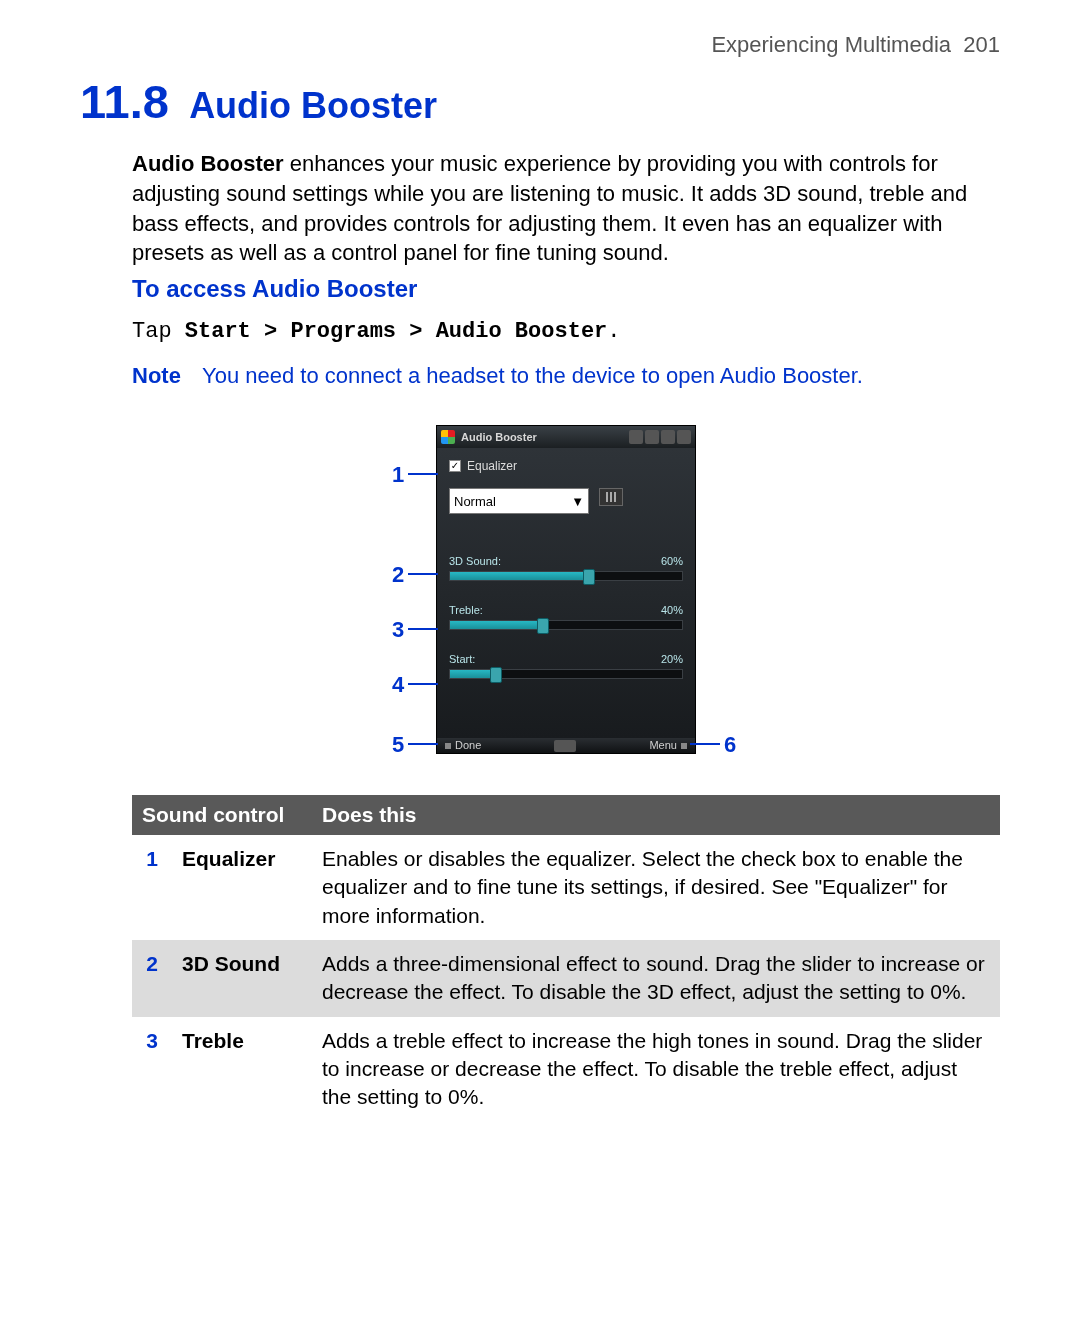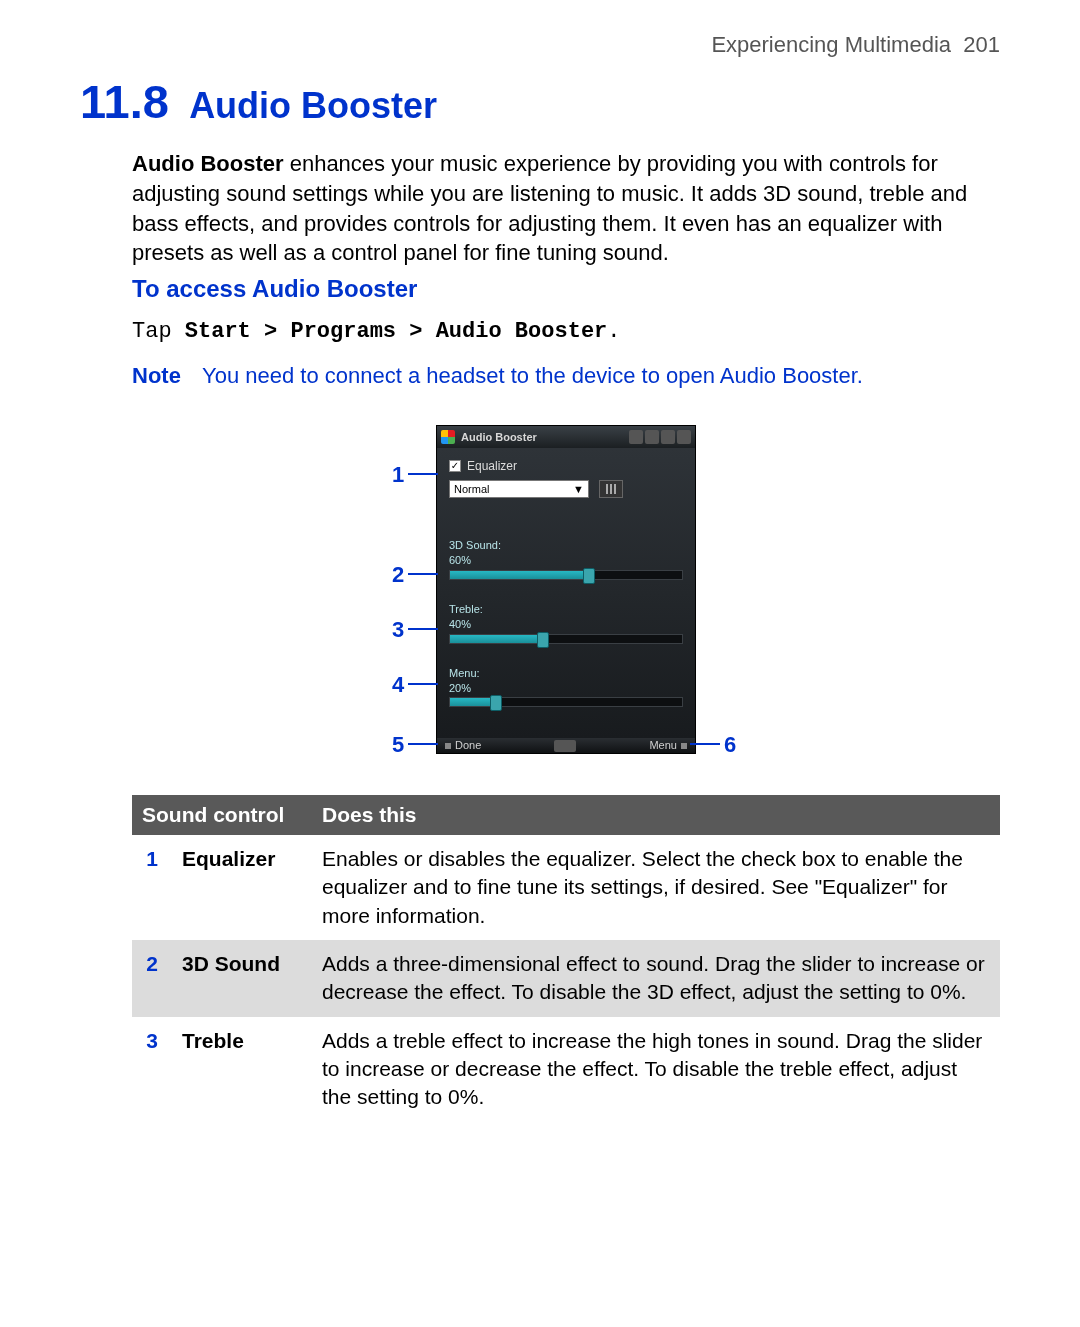--- a/index.html
+++ b/index.html
@@ -118,26 +118,26 @@
   .phone-body {
     padding: 10px 12px 0 12px;
     background: linear-gradient(#2e3338,#181b1e);
     height: 290px;
   }
   .eq-row { display:flex; align-items:center; gap:6px; margin-bottom:6px; color:#ddd; }
   .cb { width:12px; height:12px; background:#fff; border:1px solid #888; display:flex; align-items:center; justify-content:center; font-size:10px; color:#000;}
   .dropdown {
     background:#fff; color:#000; height:18px; width:140px;
     display:flex; align-items:center; justify-content:space-between;
-    padding:4px 4px; font-size:11px; border:1px solid #777;
+    padding:12px 4px; font-size:13px; border:1px solid #777;margin-top:8px;
   }
   .eq-btn { width:24px; height:18px; border:1px solid #666; background:#333; margin-left:4px; display:flex; align-items:center; justify-content:center;}
   .eq-btn span{display:inline-block;width:2px;height:10px;background:#aaa;margin:0 1px;}
   .slider-block { margin-top: 22px; }
-  .slider-lbl { display:flex; justify-content:space-between; font-size:11px; color:#b8e4e8; margin-bottom:2px;flex-direction:column;}
+  .slider-lbl { display:flex; justify-content:space-between; font-size:11px; color:#b8e4e8; margin-bottom:2px;}
   .slider-track {
     position:relative; height:10px;
     background:#0d0f11; border:1px solid #3a3f44; margin-bottom:10px;
   }
   .slider-fill { position:absolute; left:0; top:0; bottom:0; background: linear-gradient(#27b8c4,#1a8f99);}
   .slider-thumb{ position:absolute; top:-3px; width:12px; height:16px; background:#3aa5ad; border:1px solid #0d5d65; border-radius:2px;}
   .phone-bottom {
     height: 15px; background: linear-gradient(#2a2e32,#0f1113);
     display:flex; justify-content:space-between; align-items:center;
     padding:0 8px; font-size:11px; color:#d0d0d0;
@@ -263,21 +263,21 @@
             <span>Treble:</span>
             <span>40%</span>
           </div>
         <div class="slider-track">
             <div class="slider-fill" style="width:40%"></div>
             <div class="slider-thumb" style="left:calc(40% - 6px)"></div>
           </div>
       </div>
       <div class="slider-block">
         <div class="slider-lbl">
-            <span>Menu:</span>
+            <span>Start:</span>
             <span>20%</span>
           </div>
         <div class="slider-track">
             <div class="slider-fill" style="width:20%"></div>
             <div class="slider-thumb" style="left:calc(20% - 6px)"></div>
           </div>
       </div>
     </div>
     <div class="phone-bottom">
       <div class="softkey">

